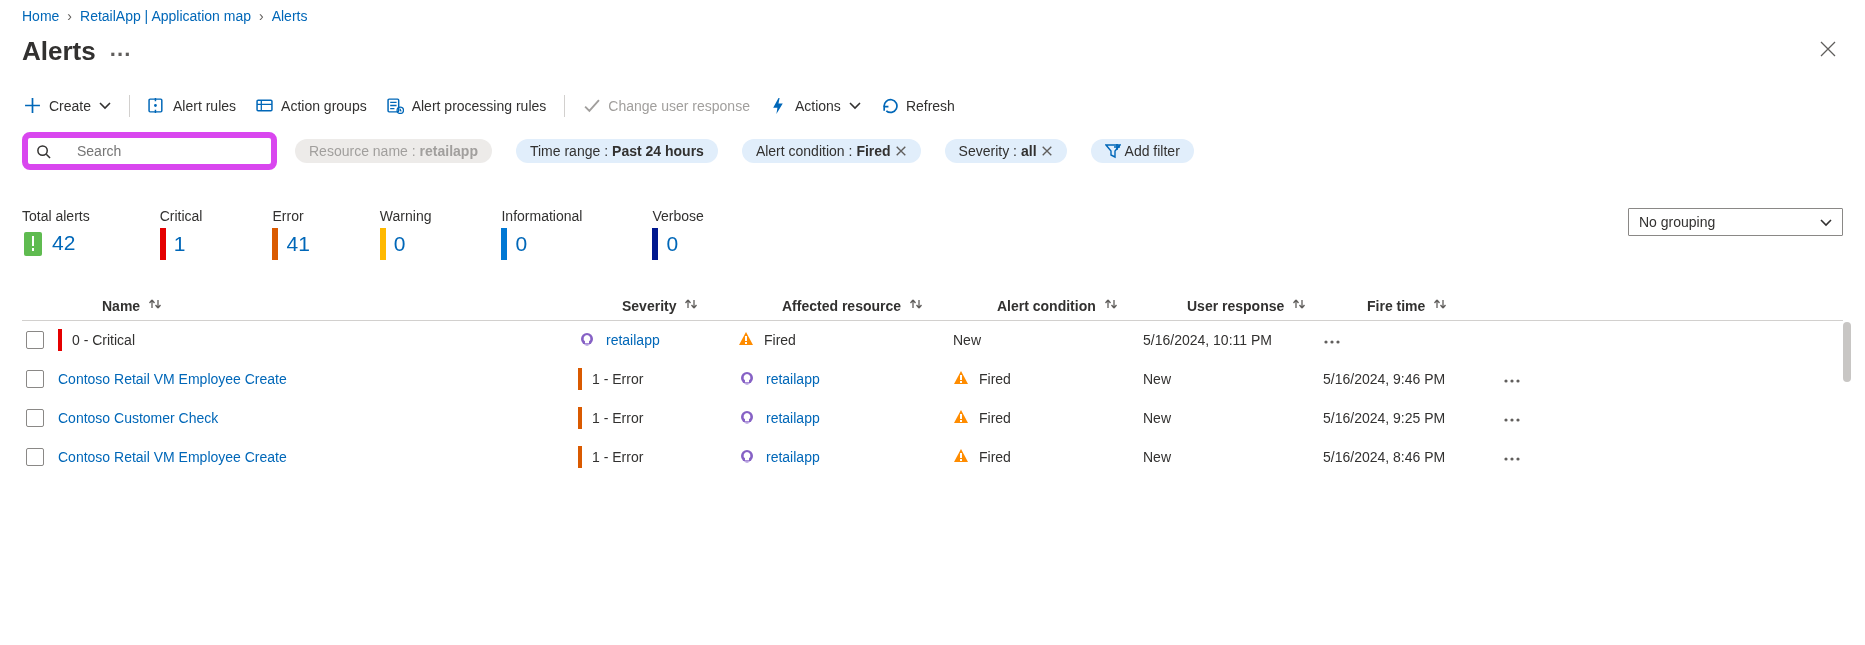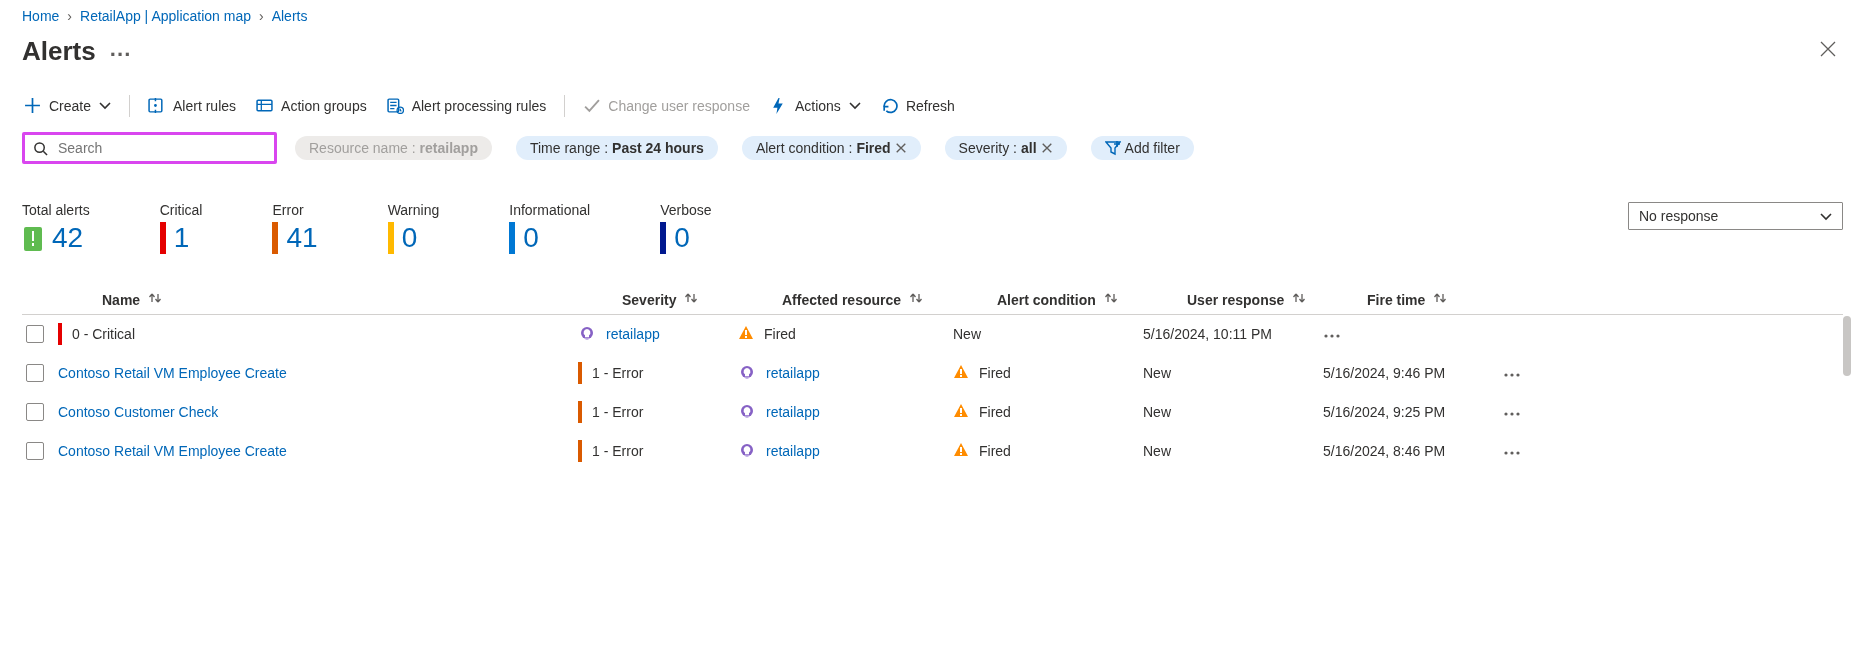--- a/index.html
+++ b/index.html
@@ -40,39 +40,39 @@
   .tb-btn { display:flex; align-items:center; gap:8px; color:var(--text); cursor:pointer; padding:4px 2px;}
   .tb-btn.disabled { color:var(--disabled); cursor:default;}
   .tb-btn .icn svg { width:17px; height:17px; }
   .tb-btn .icn { color:var(--link); display:flex; }
   .tb-btn.disabled .icn { color:var(--disabled); }
   .chev-down svg{width:12px;height:12px;color:var(--text);}
   .tb-sep { width:1px; height:22px; background:var(--border); }
 
   
   .filterbar { display:flex; align-items:center; gap:18px; padding:6px 0 10px 0;}
-  .search { display:flex; align-items:center; gap:8px; border:3px solid #d946ef; border-radius:2px; padding:4px 8px; width:255px; color:var(--text);}
+  .search { display:flex; align-items:center; gap:24px; border:6px solid #d946ef; border-radius:8px; padding:4px 8px; width:255px; color:var(--text);}
   .search .icn{color:var(--text); display:flex;}
   .search input{border:0; outline:0; font-size:14px; flex:1; background:transparent;}
   .chips { display:flex; align-items:center; gap:24px; }
   .chip { background:var(--pill); border-radius:16px; padding:4px 14px; display:flex; align-items:center; gap:4px; color:#323130; white-space:nowrap;}
   .chip.dis{ background:#edebe9; color:#a19f9d;}
   .chip .b{ font-weight:600;}
   .chip .x{ color:#605e5c; cursor:pointer; display:flex;}
   .chip .x svg{width:12px;height:12px;}
   .chip.addf .icn{color:var(--link);display:flex;}
   .chip.addf .icn svg{width:16px;height:16px;}
 
   
   .summaryRow{display:flex;align-items:flex-start;justify-content:space-between;padding:28px 0 8px 0;}
   .summaries{display:flex;gap:70px;}
   .summ .lab{color:var(--text);font-size:14px;}
   .summ .valrow{display:flex;align-items:center;gap:8px;margin-top:4px;}
   .summ .bar{width:6px;height:32px;display:inline-block;}
-  .summ .val{font-size:28px;color:var(--link);font-weight:400;text-align:center;}
+  .summ .val{font-size:21px;color:var(--link);font-weight:400;text-align:center;}
   .total-badge{width:22px;height:30px;display:inline-flex;align-items:center;justify-content:center;position:relative;}
   .total-badge svg{width:22px;height:30px;}
   .grouping{border:1px solid #8a8886;border-radius:1px;padding:5px 10px;display:flex;align-items:center;justify-content:space-between;gap:12px;min-width:215px;background:#fff;cursor:pointer;}
   .grouping svg{width:12px;height:12px;color:var(--text);}
 
   
   .tablewrap{margin-top:22px;position:relative;}
   .thead,.trow{display:grid;grid-template-columns:36px 520px 160px 215px 190px 180px 180px 36px;align-items:center;}
   .thead{border-top:1px solid #fff;border-bottom:1px solid var(--border);padding:6px 0;}
   .thead .th{font-weight:600;color:#323130;display:flex;align-items:center;gap:8px;cursor:pointer;padding-left:44px;}
@@ -348,21 +348,21 @@
       </div>
       <div class="summ">
         <div class="lab">Verbose</div>
         <div class="valrow">
           <span class="bar" style="background:#00188f"></span>
           <span class="val">0</span>
         </div>
       </div>
     </div>
     <div class="grouping">
-      <span>No response</span>
+      <span>No grouping</span>
       <svg viewBox="0 0 12 10">
           <use href="#i-chev"></use>
         </svg>
     </div>
   </div>
 
   <div class="tablewrap">
     <div class="thead">
       <div></div>
       <div class="th">

